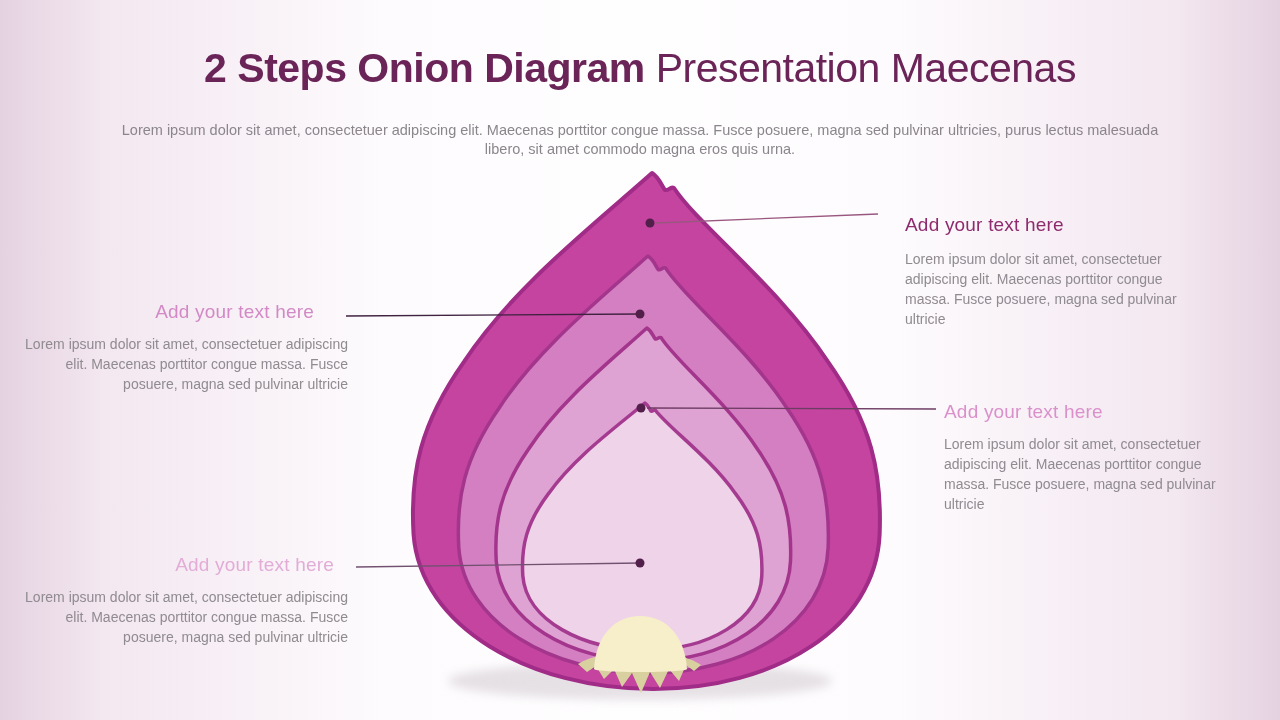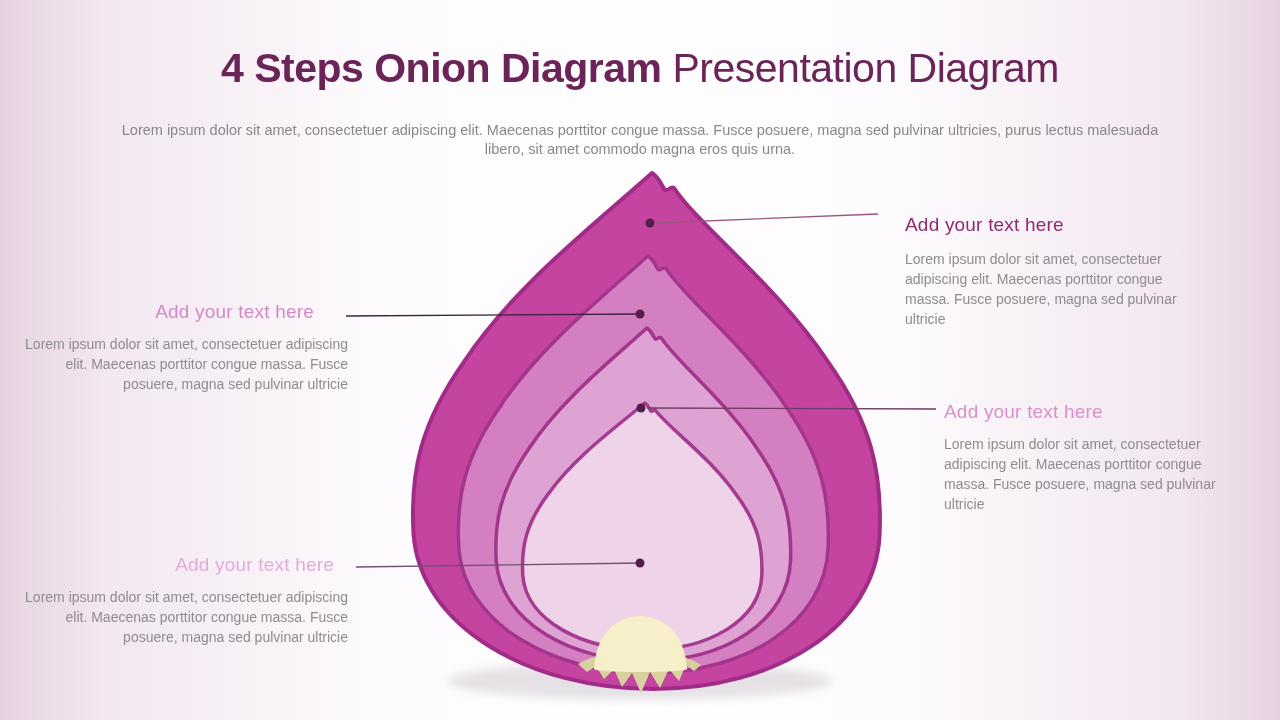--- a/index.html
+++ b/index.html
@@ -29,22 +29,22 @@
   .c3{left:944px;top:401px;width:300px;}
   .c4{left:18px;top:554px;width:330px;text-align:right;}
   .c4 h2{padding-right:14px;}
 </style>
 </head>
 <body>
 
 <div class="slide">
 
   <h1 class="title" style="color: rgb(107, 36, 87);">
-    <span class="t-bold">4 Steps Onion Diagram</span>
-    <span class="t-reg">Presentation Diagram</span>
+    <span class="t-bold">2 Steps Onion Diagram</span>
+    <span class="t-reg">Presentation Maecenas</span>
   </h1>
 
   <p class="subtitle">Lorem ipsum dolor sit amet, consectetuer adipiscing elit. Maecenas porttitor congue massa. Fusce posuere, magna sed pulvinar ultricies, purus lectus malesuada libero, sit amet commodo magna eros quis urna.</p>
 
   <svg id="onion" viewBox="0 0 1280 720" xmlns="http://www.w3.org/2000/svg">
       <defs>
         <filter id="softblur" x="-30%" y="-60%" width="160%" height="220%">
           <feGaussianBlur stdDeviation="5"></feGaussianBlur>
         </filter>
       </defs>

